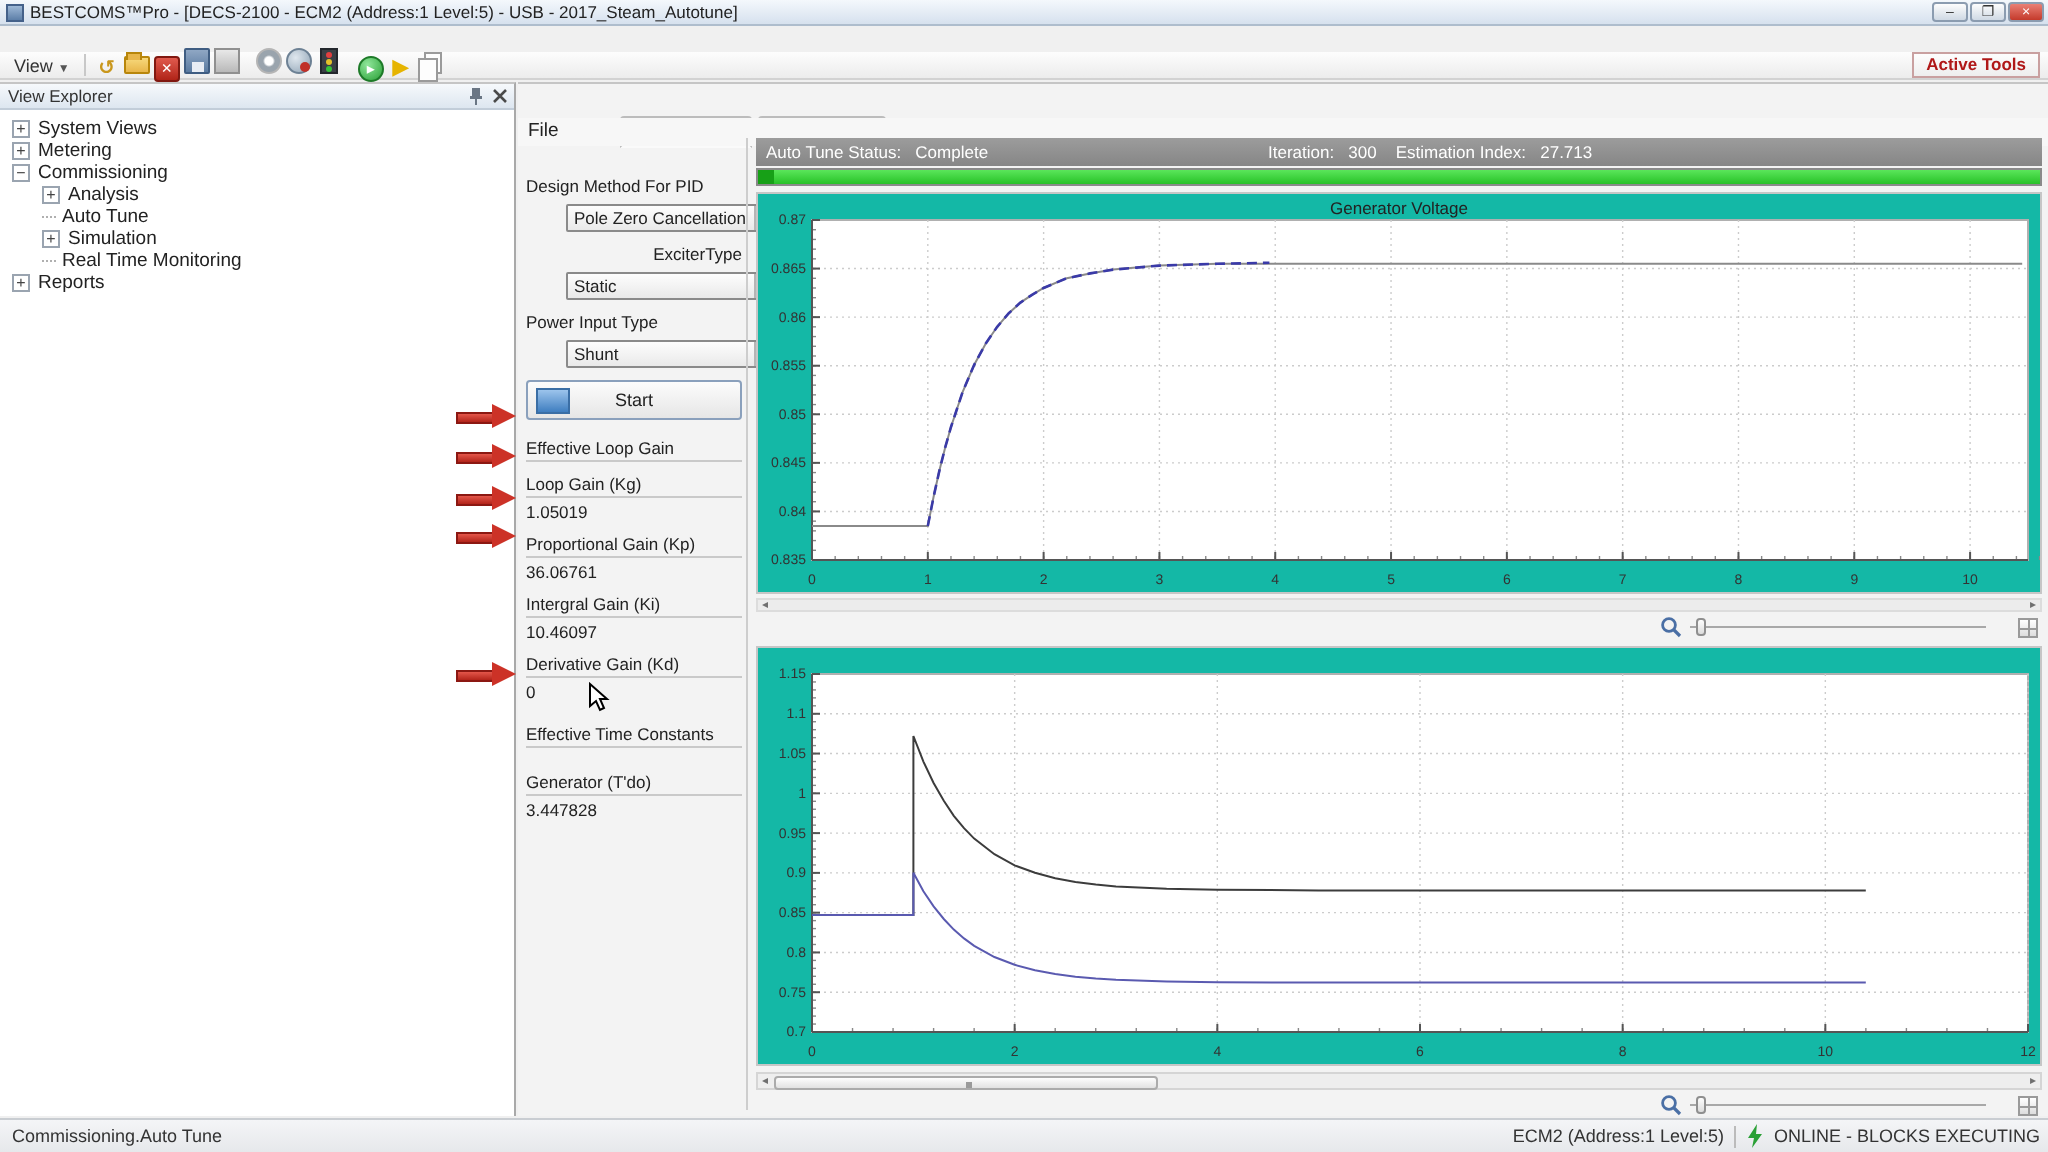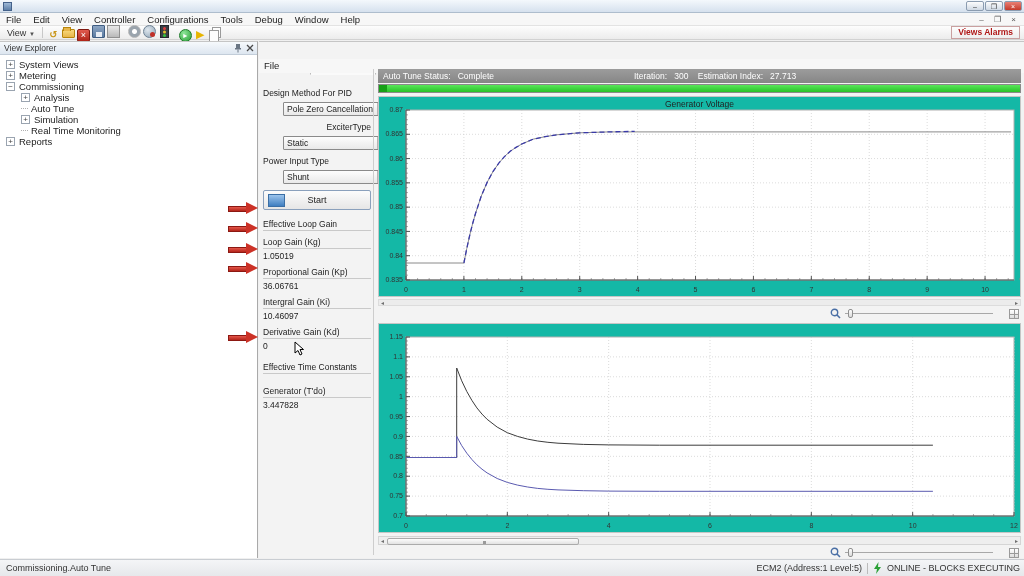--- a/index.html
+++ b/index.html
@@ -135,38 +135,34 @@
   .statusbar .left { position:absolute; left:6px; top:3px; }
   .statusbar .right { position:absolute; right:4px; top:2px; display:flex; align-items:center; gap:5px; }
   .sbsep { width:1px; height:11px; background:#bbb; }
 </style>
 </head>
 <body>
 
 <div class="win">
 
   <div class="titlebar">
-    <span class="appicon"></span>
+    <span class="appicon"></span><span>BESTCOMS™Pro - [DECS-2100 - ECM2 (Address:1  Level:5) - USB - 2017_Steam_Autotune]</span>
     <div class="winctl">
       <span class="winbtn">–</span>
       <span class="winbtn">❐</span>
       <span class="winbtn close">×</span>
     </div>
   </div>
 
-  <div class="menubar">
-    <span id="menu-items"><span class="mitem">File</span><span class="mitem">Edit</span><span class="mitem">View</span><span class="mitem">Controller</span><span class="mitem">Configurations</span><span class="mitem">Tools</span><span class="mitem">Debug</span><span class="mitem">Window</span><span class="mitem">Help</span></span>
-    <span class="mdictl">–&nbsp;❐&nbsp;×</span>
-  </div>
 
   <div class="toolbar">
     <span class="viewdrop"><span>View</span> <span class="car">▼</span></span>
     <span class="tbsep"></span>
     <span id="toolbar-icons"><span class="tbic ic-undo">↺</span><span class="tbic ic-folder"></span><span class="tbic ic-close-red">×</span><span class="tbic ic-save"></span><span class="tbic ic-export"></span><span class="tbsep"></span><span class="tbic ic-gear"></span><span class="tbic ic-globe"></span><span class="tbic ic-traffic"></span><span class="tbsep"></span><span class="tbic ic-run-green">▸</span><span class="tbic ic-run-yellow">▶</span><span class="tbic ic-copy"></span></span>
-    <span class="alarms-btn">Views Alarms</span>
+    <span class="alarms-btn">Active Tools</span>
   </div>
 
   <div class="dock">
     <div class="dockhead">
       <span>View Explorer</span>
       <span class="hicons">
         <svg width="8" height="10">
             <rect x="2" y="1" width="4" height="5" fill="#6a7684"></rect>
             <rect x="1" y="5" width="6" height="1.5" fill="#6a7684"></rect>
             <rect x="3.5" y="6.5" width="1" height="3" fill="#6a7684"></rect>

